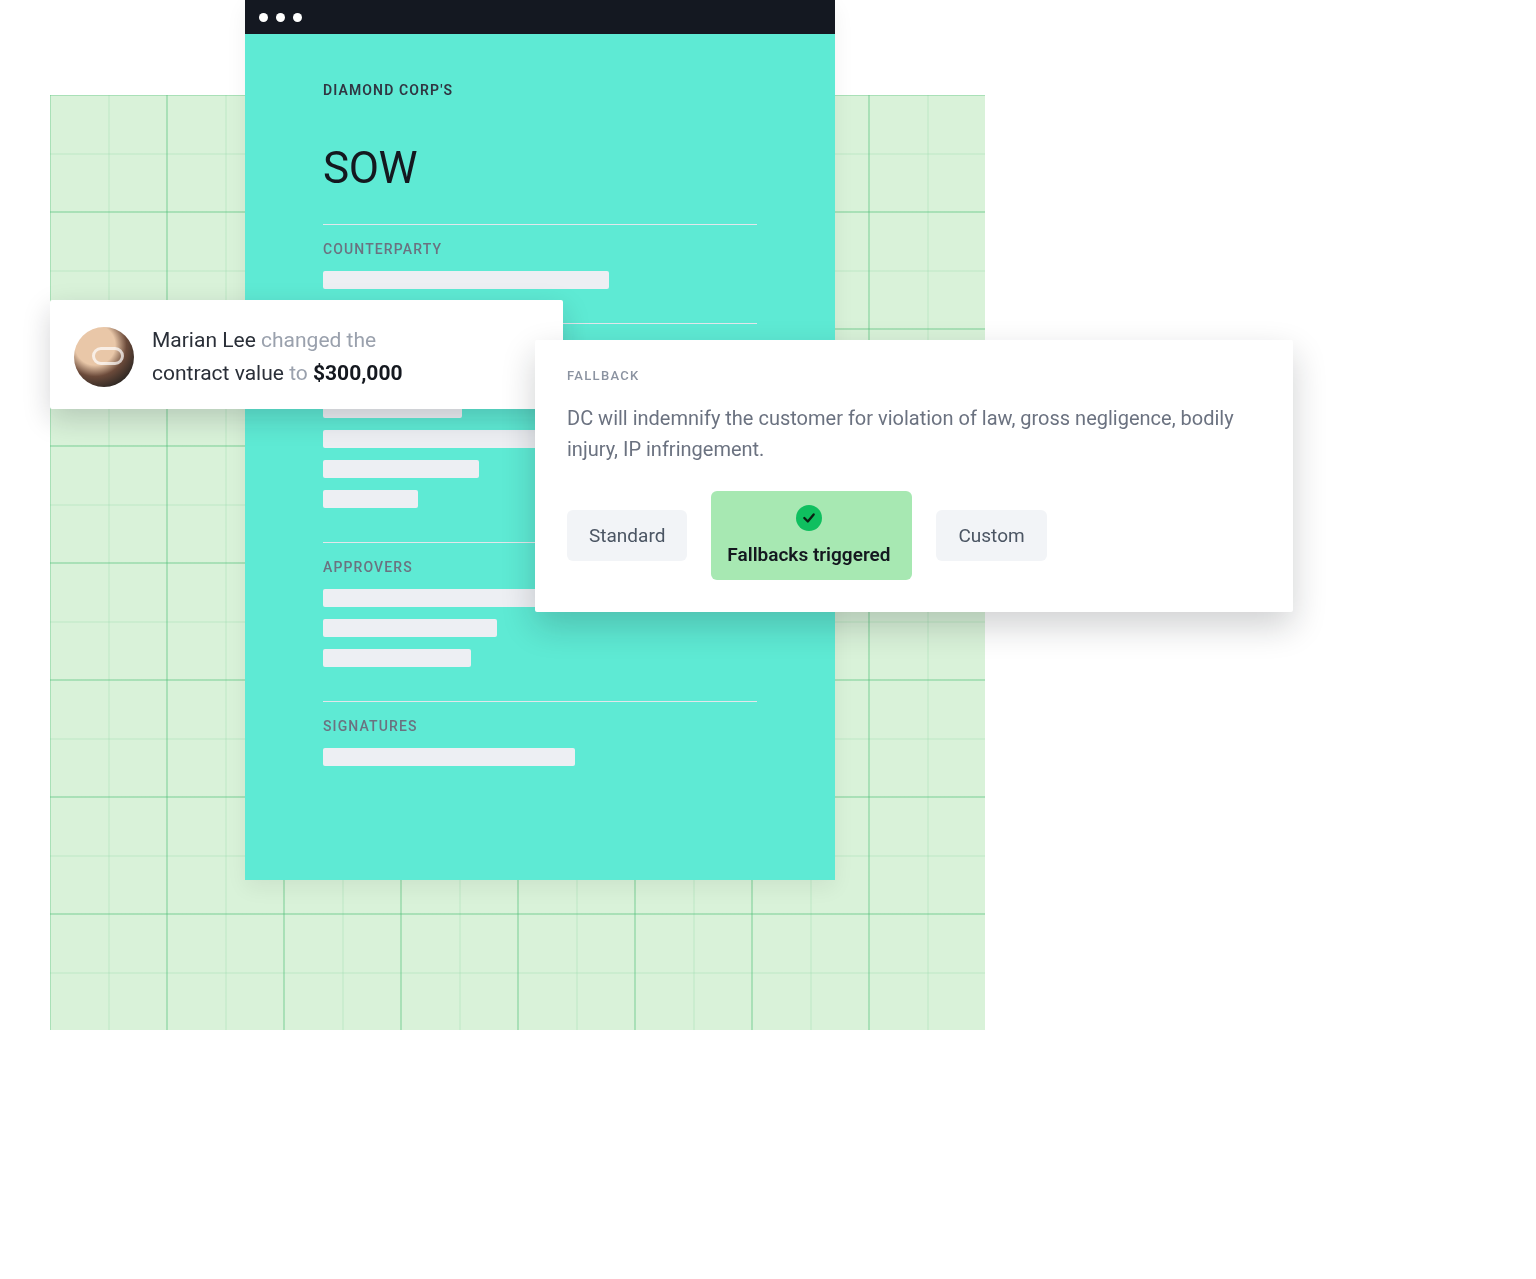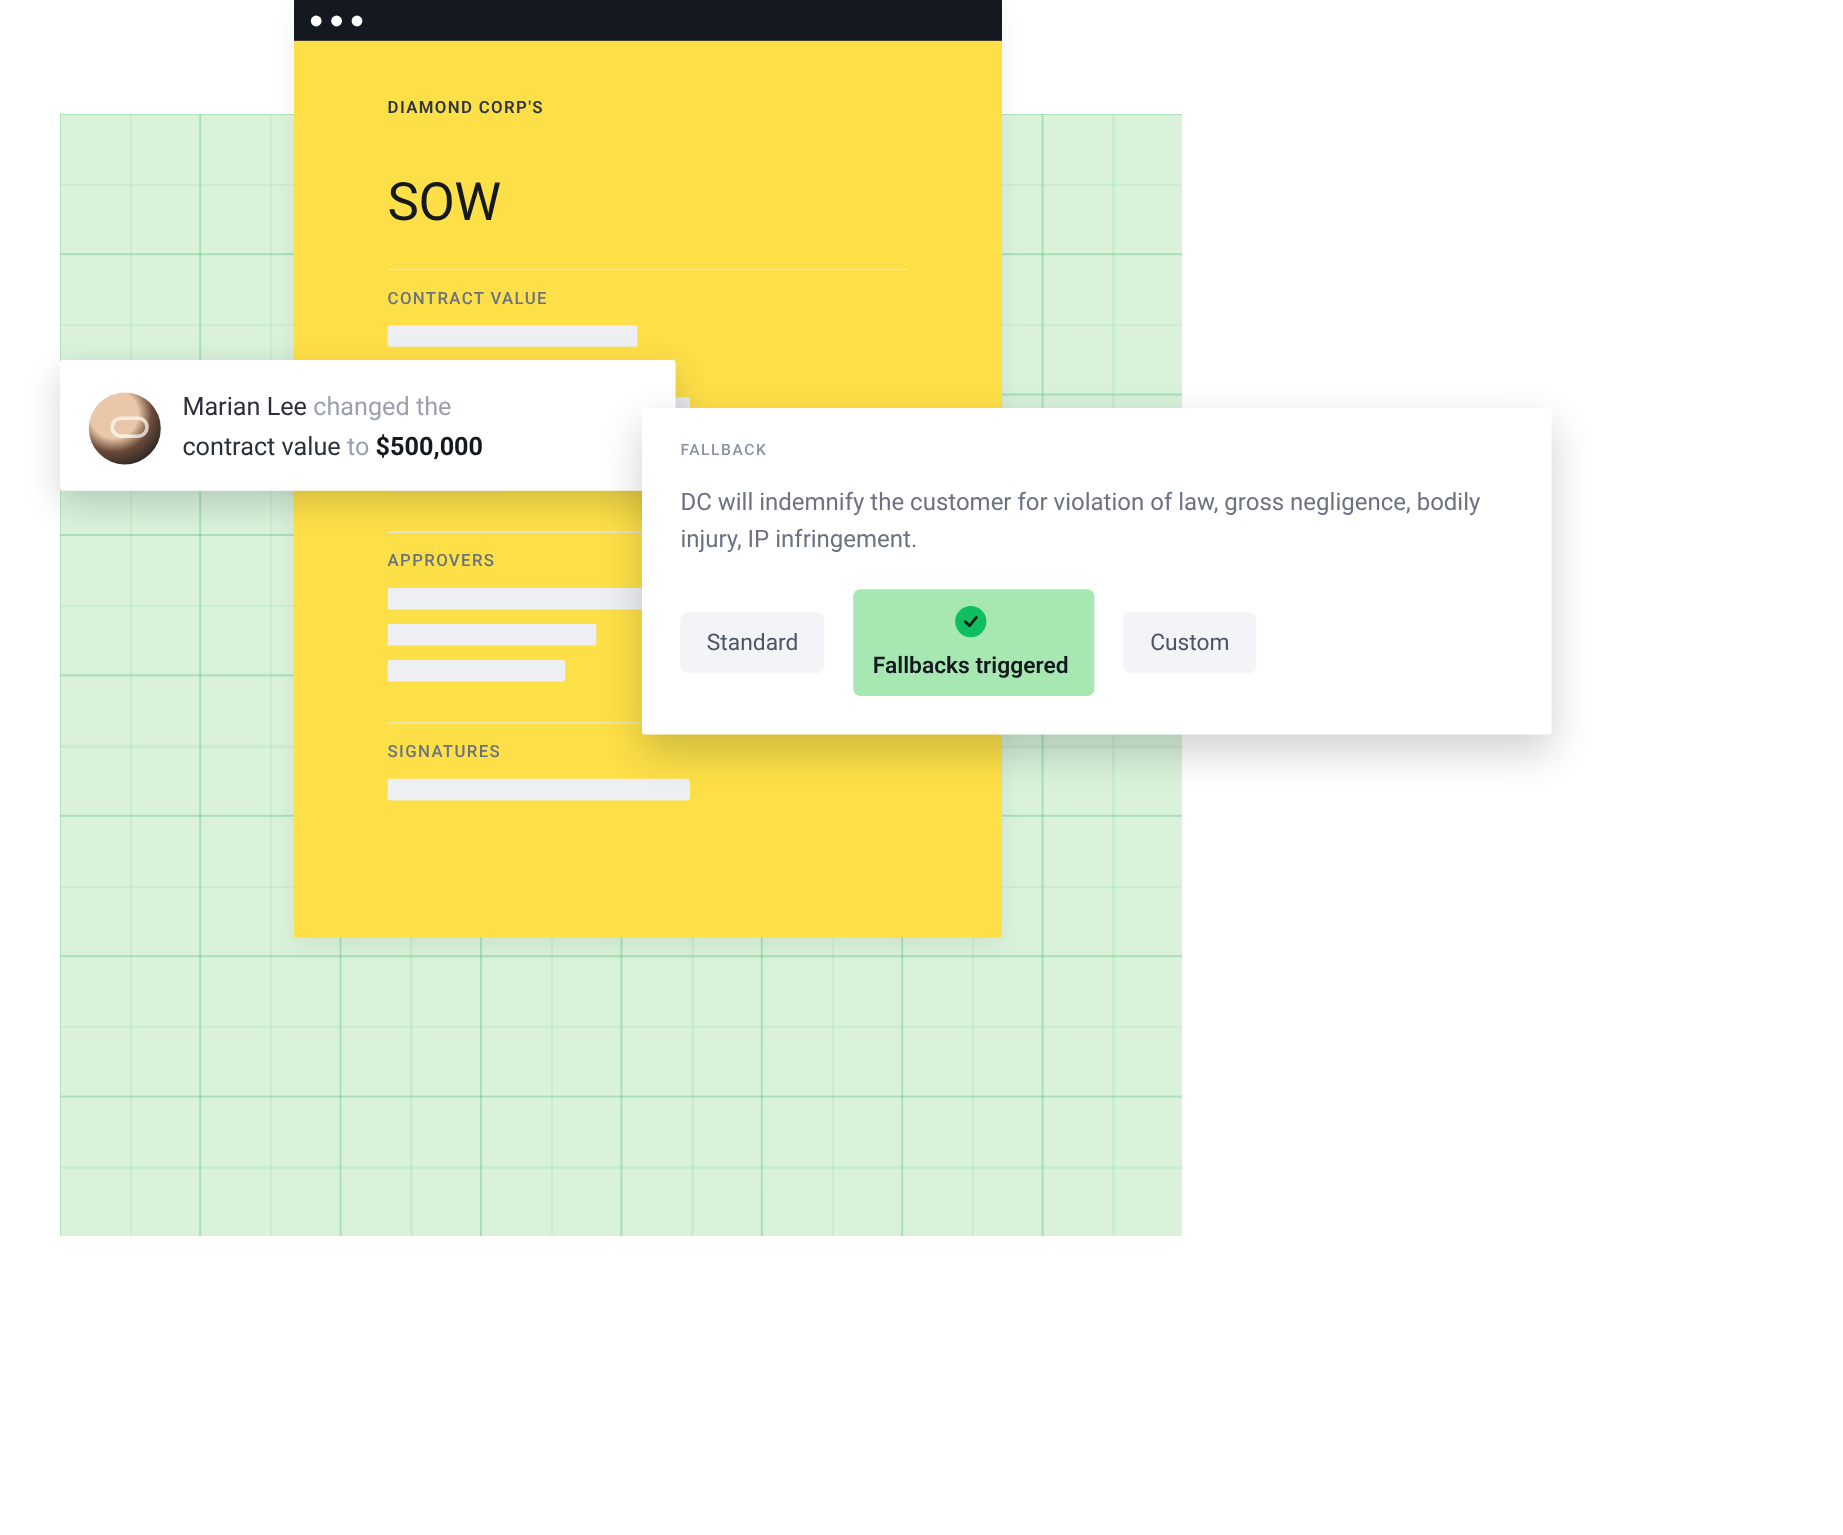--- a/index.html
+++ b/index.html
@@ -36,21 +36,21 @@
       repeating-linear-gradient(to bottom, transparent 0 58px, rgba(80,190,120,0.25) 58px 60px, transparent 60px 117px);
     opacity:.4;
   }
 
   
   .doc-window {
     position: absolute;
     left: 245px;
     top: 0;
     width: 590px;
-    background: #fde047;
+    background: #5eead4;
     box-shadow: 0 8px 20px rgba(0,0,0,0.06);
   }
   .titlebar {
     height: 34px;
     background: #141821;
     display: flex;
     align-items: center;
     padding-left: 14px;
     gap: 8px;
   }
@@ -209,20 +209,24 @@
 <div class="doc-window">
   <div class="titlebar">
     <span class="dot"></span>
     <span class="dot"></span>
     <span class="dot"></span>
   </div>
   <div class="doc-body">
     <div class="eyebrow">DIAMOND CORP'S</div>
     <h1 class="doc-title">SOW</h1>
 
+    <div class="section">
+      <div class="section-label">COUNTERPARTY</div>
+      <div class="skeleton" style="width:66%"></div>
+    </div>
 
     <div class="section">
       <div class="section-label">CONTRACT VALUE</div>
       <div class="skeleton" style="width:48%"></div>
       <div class="skeleton" style="width:32%"></div>
       <div class="skeleton" style="width:58%"></div>
       <div class="skeleton" style="width:36%"></div>
       <div class="skeleton" style="width:22%"></div>
     </div>
 
@@ -240,21 +244,21 @@
   </div>
 </div>
 
 <div class="activity-card">
   <div class="avatar"></div>
   <div class="activity-text">
     <span class="dark">Marian Lee</span>
     <span>changed the</span><br>
     <span class="dark">contract value</span>
     <span>to</span>
-    <span class="bold">$500,000</span>
+    <span class="bold">$300,000</span>
   </div>
 </div>
 
 <div class="fallback-panel">
   <div class="fallback-eyebrow">FALLBACK</div>
   <div class="fallback-body">DC will indemnify the customer for violation of law, gross negligence, bodily injury, IP infringement.</div>
   <div class="pill-row">
     <button class="pill">Standard</button>
     <button class="pill active">
       <span class="check-badge">

